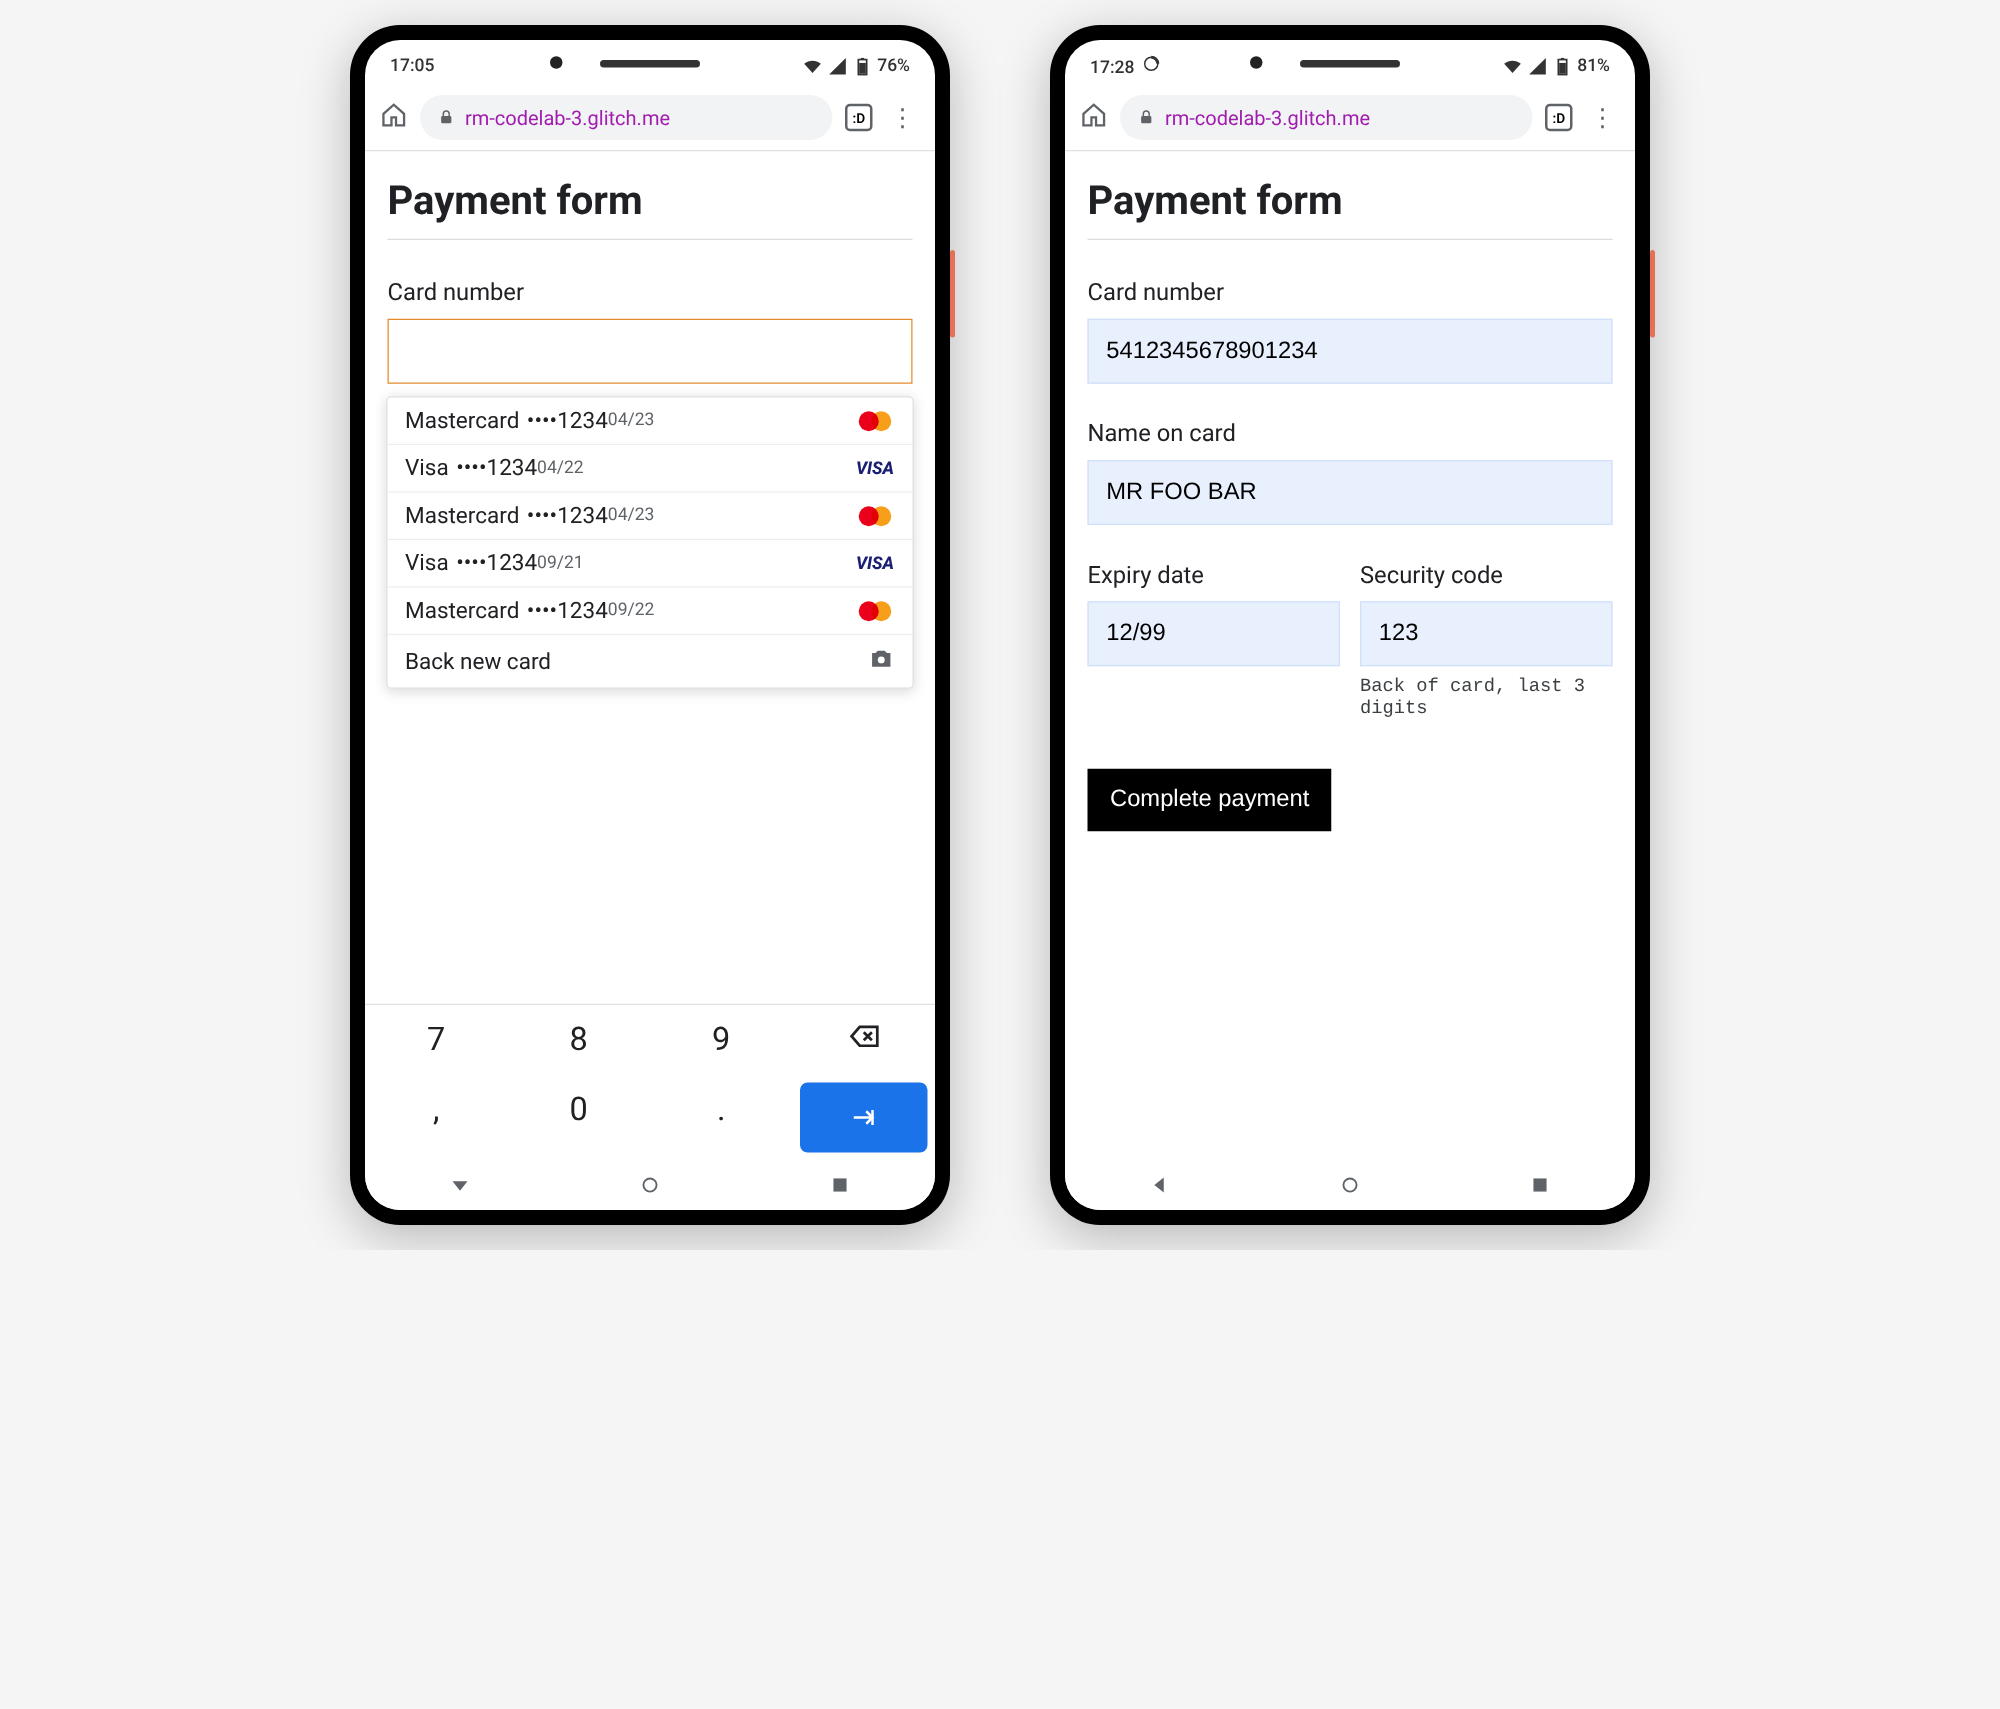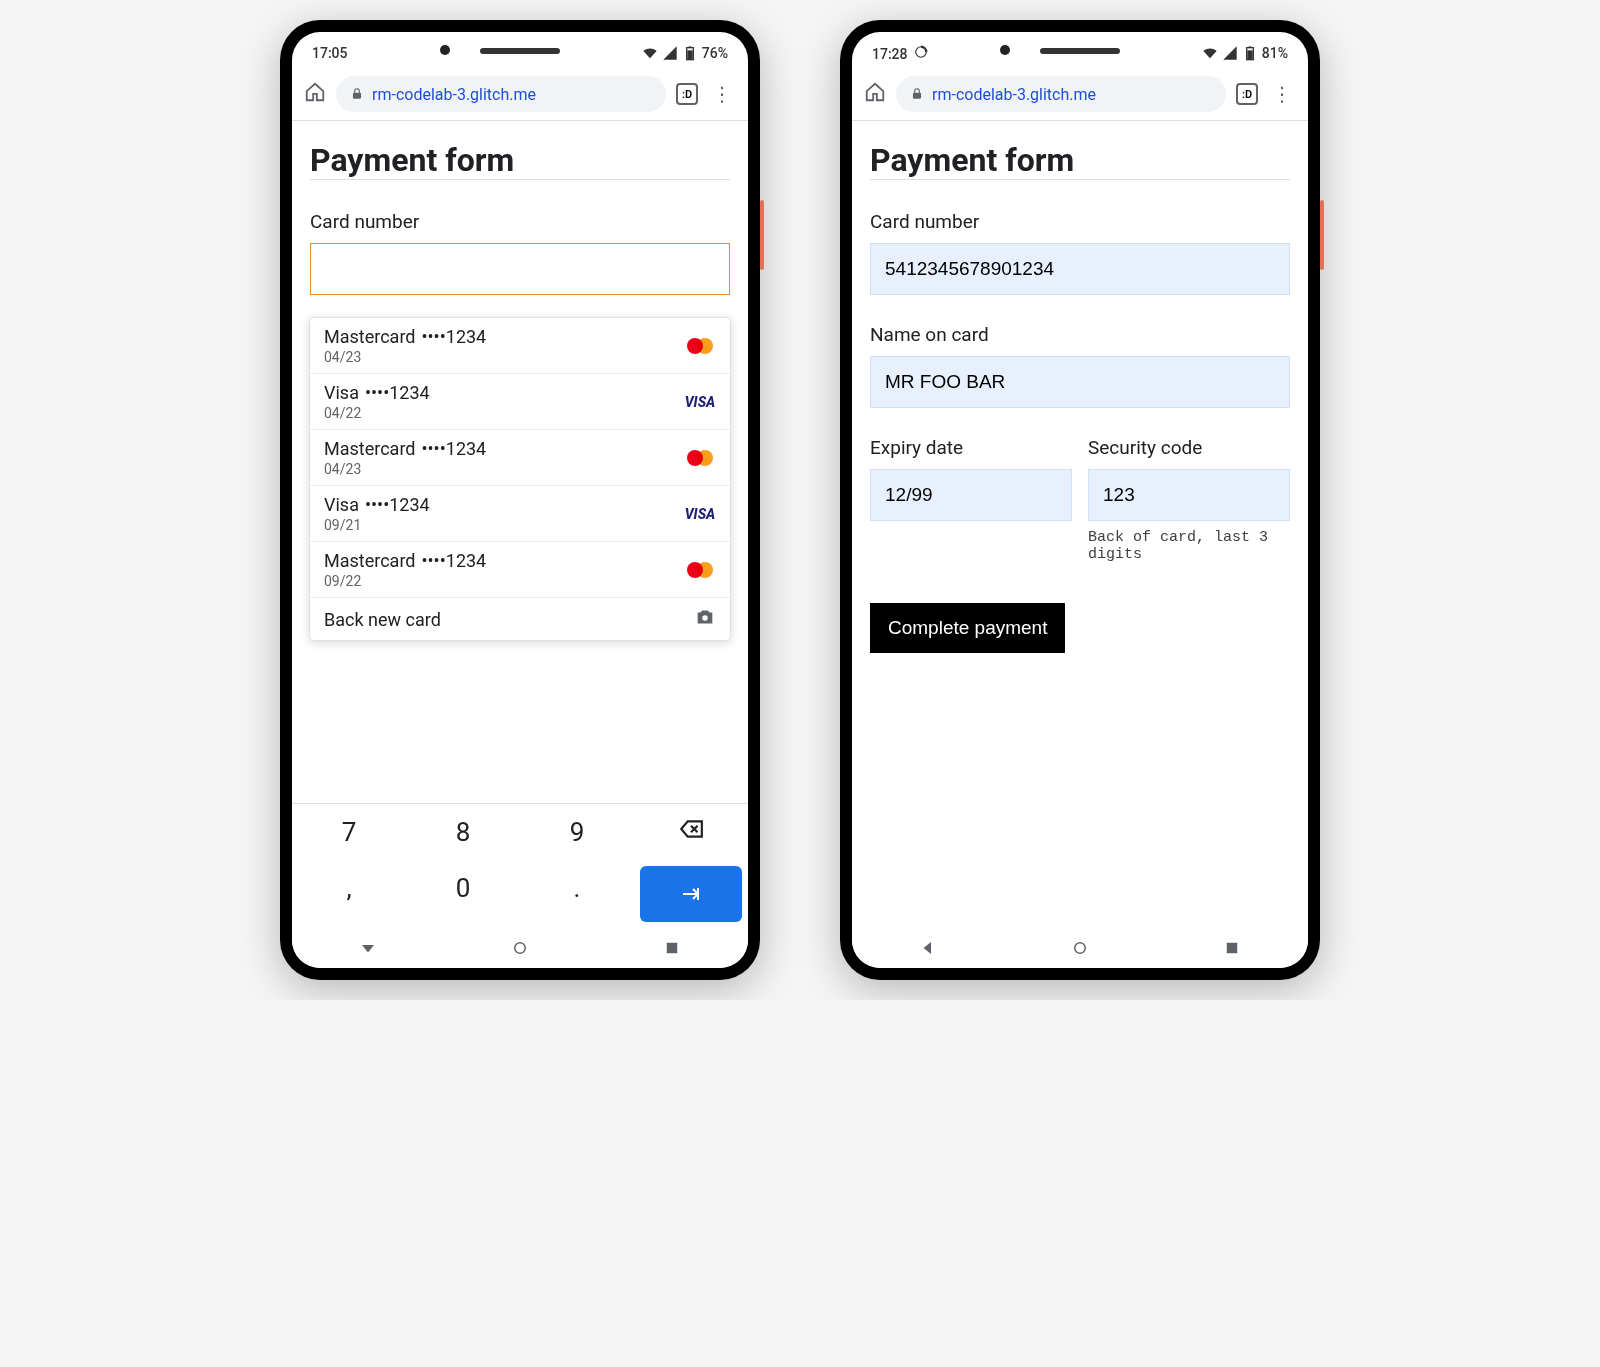--- a/index.html
+++ b/index.html
@@ -84,41 +84,42 @@
 .url-pill {
   flex: 1;
   background: #f1f3f4;
   border-radius: 20px;
   height: 36px;
   display: flex;
   align-items: center;
   padding: 0 14px;
   gap: 8px;
   font-size: 16px;
-  color: #1d4ed8;
+  color: #a21caf;
 }
 .url-pill svg { width: 14px; height: 14px; flex-shrink: 0; }
 .tab-icon {
   width: 22px;
   height: 22px;
   border: 2px solid #5f6368;
   border-radius: 4px;
   display: flex;
   align-items: center;
   justify-content: center;
   font-size: 11px;
   font-weight: 600;
 }
 .menu-icon { font-size: 20px; color: #5f6368; padding: 0 4px; }
 .content { flex: 1; padding: 20px 18px; overflow: hidden; position: relative; }
 h1 {
   font-size: 32px;
   font-weight: 700;
   color: #202124;
   border-bottom: 1px solid #dadce0;
+  padding-bottom: 12px;
   margin-bottom: 30px;
 }
 .field { margin-bottom: 28px; }
 .field label {
   display: block;
   font-size: 19px;
   color: #202124;
   margin-bottom: 10px;
 }
 .field input {
@@ -155,21 +156,21 @@
   box-shadow: 0 2px 10px rgba(0,0,0,0.15);
 }
 .af-item {
   display: flex;
   align-items: center;
   justify-content: space-between;
   padding: 8px 14px;
   border-bottom: 1px solid #eee;
 }
 .af-item:last-child { border-bottom: none; }
-.af-text { display: flex; flex-direction: column; }
+.af-text { display: flex; flex-direction: row; }
 .af-main { font-size: 18px; color: #202124; display: flex; gap: 6px; }
 .af-sub { font-size: 14px; color: #5f6368; margin-top: 2px; }
 .af-icon { width: 32px; display: flex; justify-content: center; }
 .mc-icon { position: relative; width: 26px; height: 16px; }
 .mc-icon::before, .mc-icon::after {
   content: '';
   position: absolute;
   width: 16px;
   height: 16px;
   border-radius: 50%;

